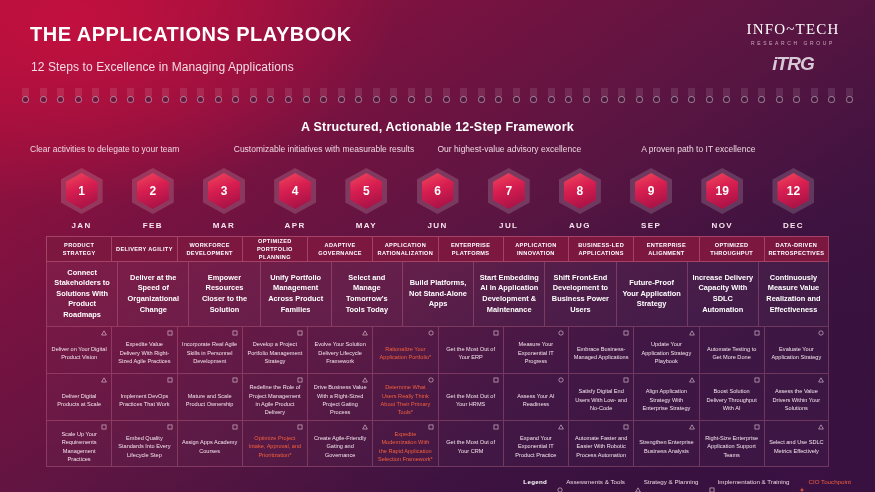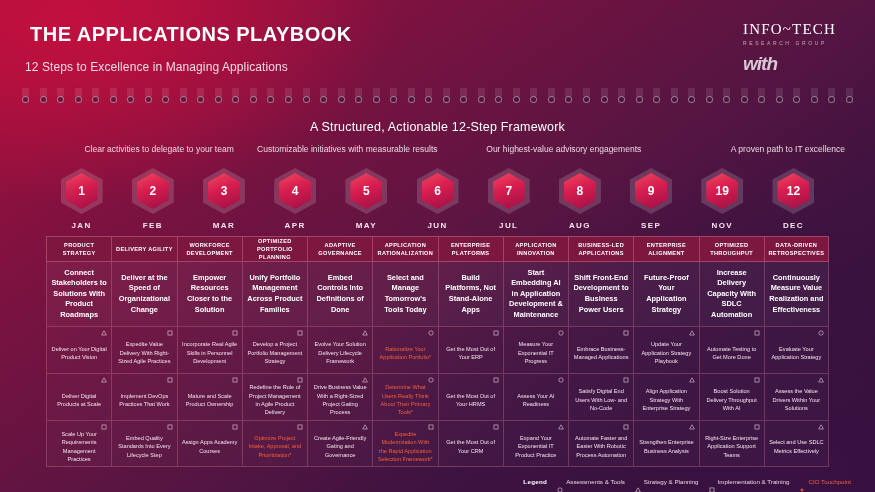--- a/index.html
+++ b/index.html
@@ -17,24 +17,24 @@
   }
 
   
   .header{ position:absolute; left:0; top:0; width:875px; height:92px; }
   .title{
     position:absolute; left:30px; top:24px;
     font-size:20px; font-weight:bold; letter-spacing:.5px;
     color:#ffffff; line-height:1;
   }
   .subtitle{
-    position:absolute; left:25px; top:60px;
+    position:absolute; left:31px; top:60px;
     font-size:12px; color:#f2dbe4; letter-spacing:.1px;
   }
-  .logo{ position:absolute; right:12px; top:22px; text-align:left; width:120px; }
+  .logo{ position:absolute; right:22px; top:22px; text-align:center; width:120px; }
   .logo-main{
     font-family:"Liberation Serif", serif;
     font-size:15px; color:#ffffff; letter-spacing:1.2px; line-height:1.05;
   }
   .logo-sub{
     font-size:5px; color:#caa9bd; letter-spacing:2.6px; margin-top:2px;
   }
   .logo-itrg{
     margin-top:7px; font-size:19px; font-weight:bold; color:#d9c8d6;
     letter-spacing:-1px; font-style:italic;
@@ -46,27 +46,27 @@
     display:flex; justify-content:space-between; }
   .perf-tab{ width:7px; height:9px; background:rgba(255,255,255,.10); border-radius:0 0 2px 2px;}
   .perf-holes{ position:absolute; left:22px; top:8px; width:831px; height:10px;
     display:flex; justify-content:space-between; }
   .hole{ width:7px; height:7px; border-radius:50%;
     border:1px solid rgba(255,255,255,.42); background:rgba(60,20,55,.55); }
 
   
   .fw-title{
     position:absolute; left:0; top:120px; width:875px; text-align:center;
-    font-size:12.5px; font-weight:normal; color:#ffffff; letter-spacing:.2px;
+    font-size:12.5px; font-weight:bold; color:#ffffff; letter-spacing:.2px;
   }
   .fw-subs{
     position:absolute; left:30px; top:144px; width:815px;
     display:flex; justify-content:space-between;
   }
-  .fw-sub{ font-size:8.5px; color:#ecd7e1; text-align:right; flex:1 1 0; }
+  .fw-sub{ font-size:8.5px; color:#ecd7e1; text-align:left; flex:1 1 0; }
 
   
   .months{
     position:absolute; left:46px; top:168px; width:783px; height:64px;
     display:flex;
   }
   .month{ flex:1 1 0; display:flex; flex-direction:column; align-items:center; }
   .hexwrap{ position:relative; width:42px; height:46px; }
   .hex-outer, .hex-inner{
     position:absolute; left:50%; transform:translateX(-50%);
@@ -154,21 +154,21 @@
 <body>
 
 <div id="poster">
 
   <div class="header">
     <div class="title">THE APPLICATIONS PLAYBOOK</div>
     <div class="subtitle">12 Steps to Excellence in Managing Applications</div>
     <div class="logo">
       <div class="logo-main">INFO~TECH</div>
       <div class="logo-sub">RESEARCH GROUP</div>
-      <div class="logo-itrg">with</div>
+      <div class="logo-itrg">iTRG</div>
     </div>
   </div>
 
   <div class="perf">
     <div class="perf-tabs" id="perf-tabs">
         <div class="perf-tab"></div>
         <div class="perf-tab"></div>
         <div class="perf-tab"></div>
         <div class="perf-tab"></div>
         <div class="perf-tab"></div>
@@ -265,21 +265,21 @@
         <div class="hole"></div>
         <div class="hole"></div>
         <div class="hole"></div>
       </div>
   </div>
 
   <div class="fw-title">A Structured, Actionable 12-Step Framework</div>
   <div class="fw-subs" id="fw-subs">
       <div class="fw-sub">Clear activities to delegate to your team</div>
       <div class="fw-sub">Customizable initiatives with measurable results</div>
-      <div class="fw-sub">Our highest-value advisory engagements</div>
+      <div class="fw-sub">Our highest-value advisory excellence</div>
       <div class="fw-sub">A proven path to IT excellence</div>
     </div>
 
   <div class="months" id="months">
       <div class="month">
         <div class="hexwrap">
           <div class="hex-outer"></div>
           <div class="hex-inner">
             <span class="hex-num">1</span>
           </div>
@@ -453,25 +453,20 @@
           </div>
         </div>
         <div class="cell">
           <div class="head" style="height:64px">
             <div class="head-label">Empower Resources Closer to the Solution</div>
           </div>
         </div>
         <div class="cell">
           <div class="head" style="height:64px">
             <div class="head-label">Unify Portfolio Management Across Product Families</div>
-          </div>
-        </div>
-        <div class="cell">
-          <div class="head" style="height:64px">
-            <div class="head-label">Embed Controls Into Definitions of Done</div>
           </div>
         </div>
         <div class="cell">
           <div class="head" style="height:64px">
             <div class="head-label">Select and Manage Tomorrow's Tools Today</div>
           </div>
         </div>
         <div class="cell">
           <div class="head" style="height:64px">
             <div class="head-label">Build Platforms, Not Stand-Alone Apps</div>

